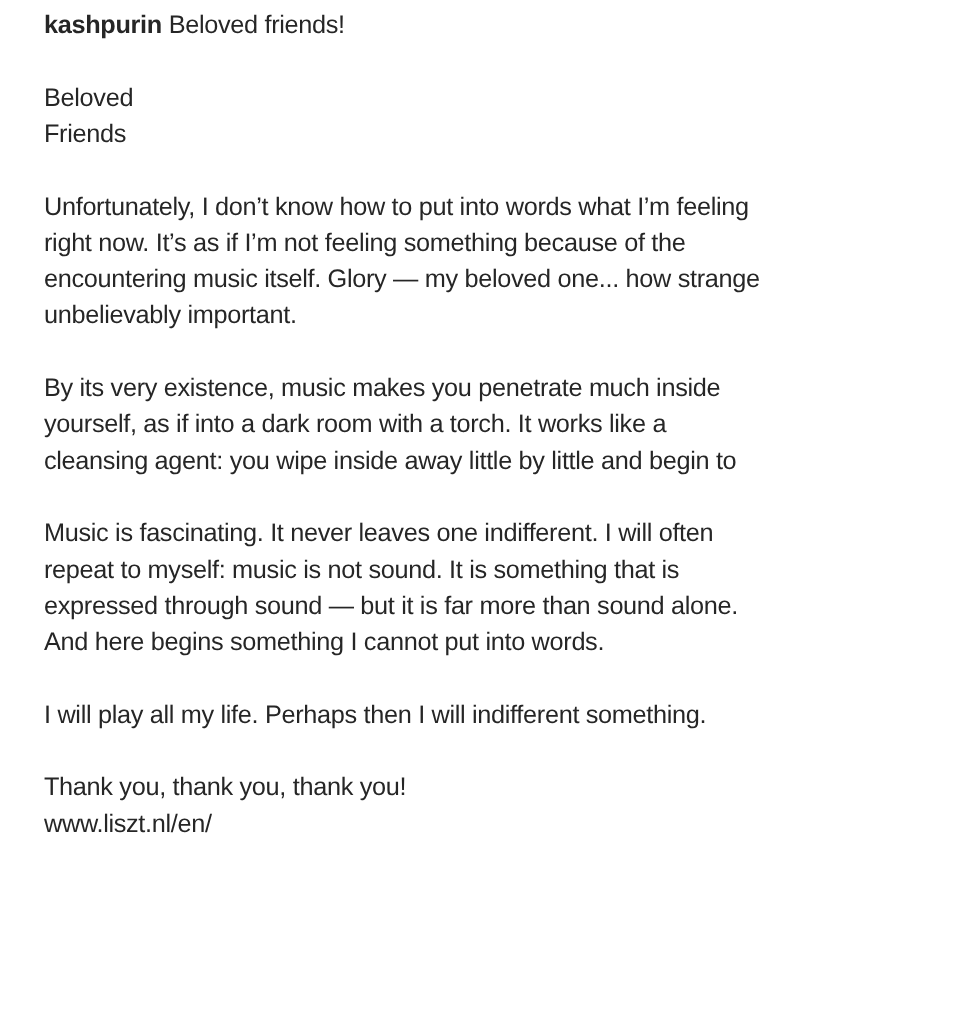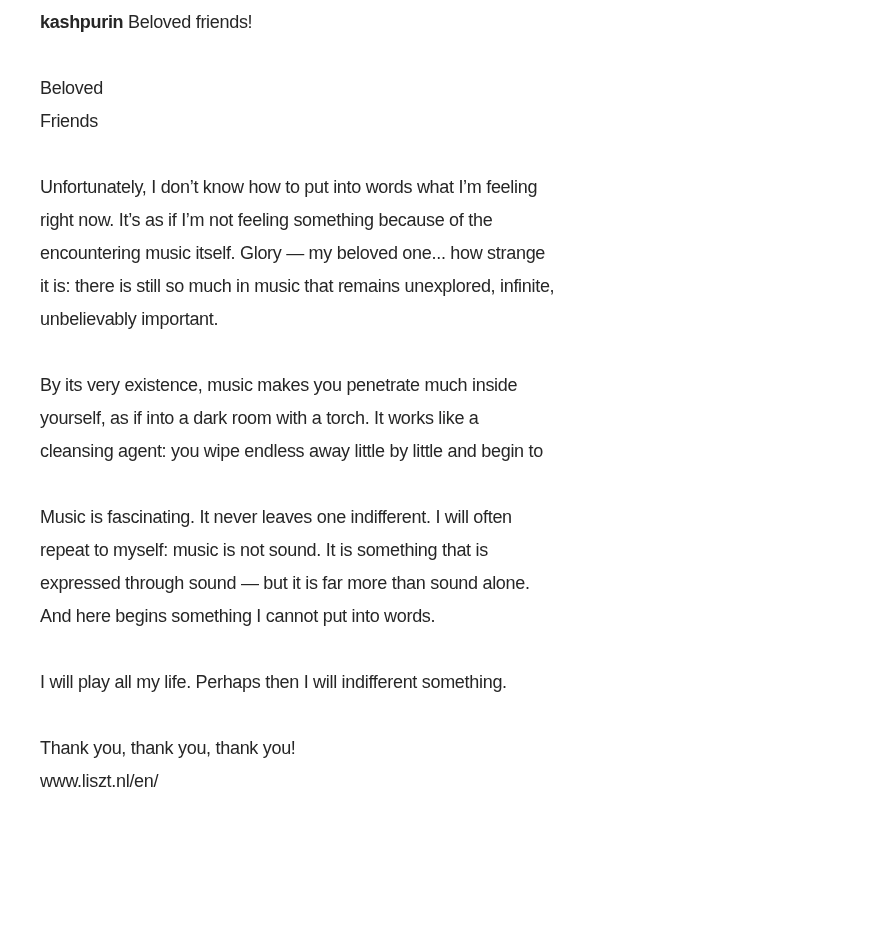--- a/index.html
+++ b/index.html
@@ -7,21 +7,21 @@
     padding: 0;
     background: #ffffff;
   }
   .post {
     width: 886px;
     height: 930px;
     box-sizing: border-box;
     padding: 6px 38px 0 40px;
     background: #ffffff;
     font-family: "Liberation Sans", sans-serif;
-    font-size: 18px;
+    font-size: 23px;
     line-height: 33px;
     letter-spacing: -0.3px;
     color: #262626;
     overflow: hidden;
   }
   .caption-line {
     margin: 0;
     white-space: nowrap;
   }
   .first-line {
@@ -53,27 +53,26 @@
   </p>
   <div id="caption-body">
       <div class="paragraph">
         <div class="caption-line">Beloved</div>
         <div class="caption-line">Friends</div>
       </div>
       <div class="paragraph">
         <div class="caption-line">Unfortunately, I don’t know how to put into words what I’m feeling</div>
         <div class="caption-line">right now. It’s as if I’m not feeling something because of the</div>
         <div class="caption-line">encountering music itself. Glory — my beloved one... how strange</div>
-        <div class="caption-line">it is: there is still so much in music that remains unexplored, infinite,</div>
         <div class="caption-line">unbelievably important.</div>
       </div>
       <div class="paragraph">
         <div class="caption-line">By its very existence, music makes you penetrate much inside</div>
         <div class="caption-line">yourself, as if into a dark room with a torch. It works like a</div>
-        <div class="caption-line">cleansing agent: you wipe endless away little by little and begin to</div>
+        <div class="caption-line">cleansing agent: you wipe inside away little by little and begin to</div>
       </div>
       <div class="paragraph">
         <div class="caption-line">Music is fascinating. It never leaves one indifferent. I will often</div>
         <div class="caption-line">repeat to myself: music is not sound. It is something that is</div>
         <div class="caption-line">expressed through sound — but it is far more than sound alone.</div>
         <div class="caption-line">And here begins something I cannot put into words.</div>
       </div>
       <div class="paragraph">
         <div class="caption-line">I will play all my life. Perhaps then I will indifferent something.</div>
       </div>

